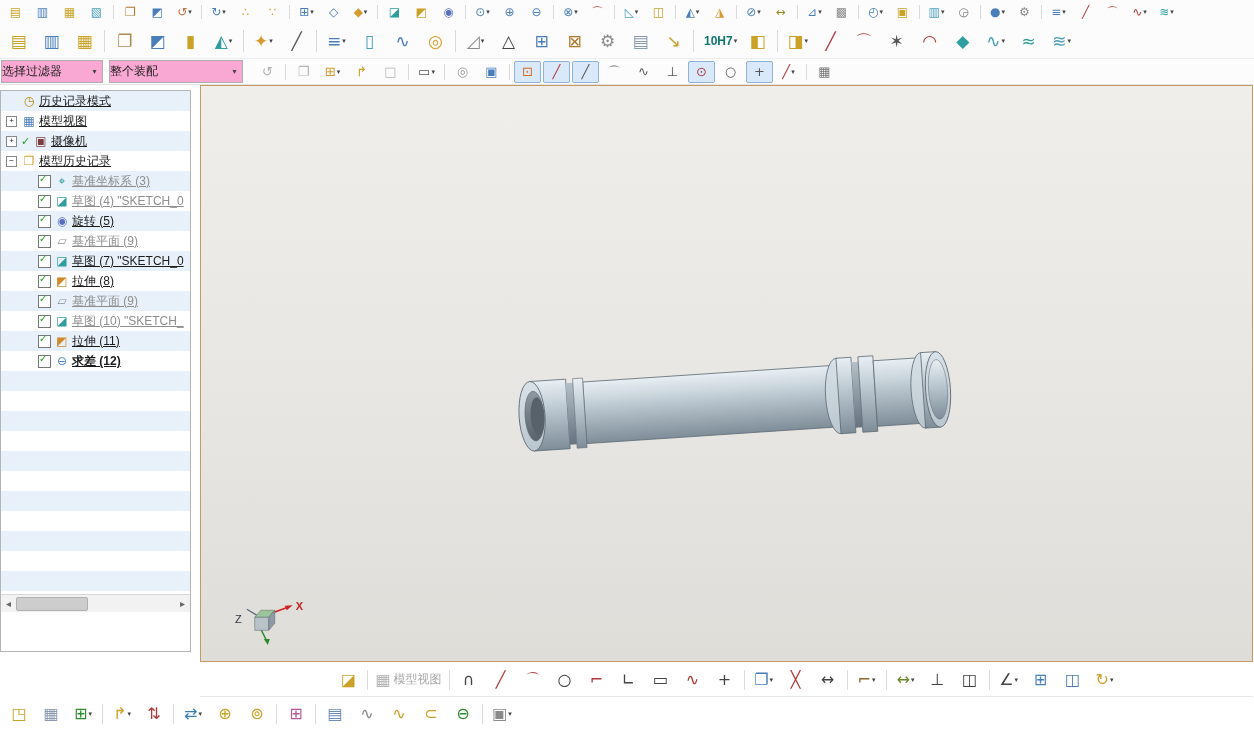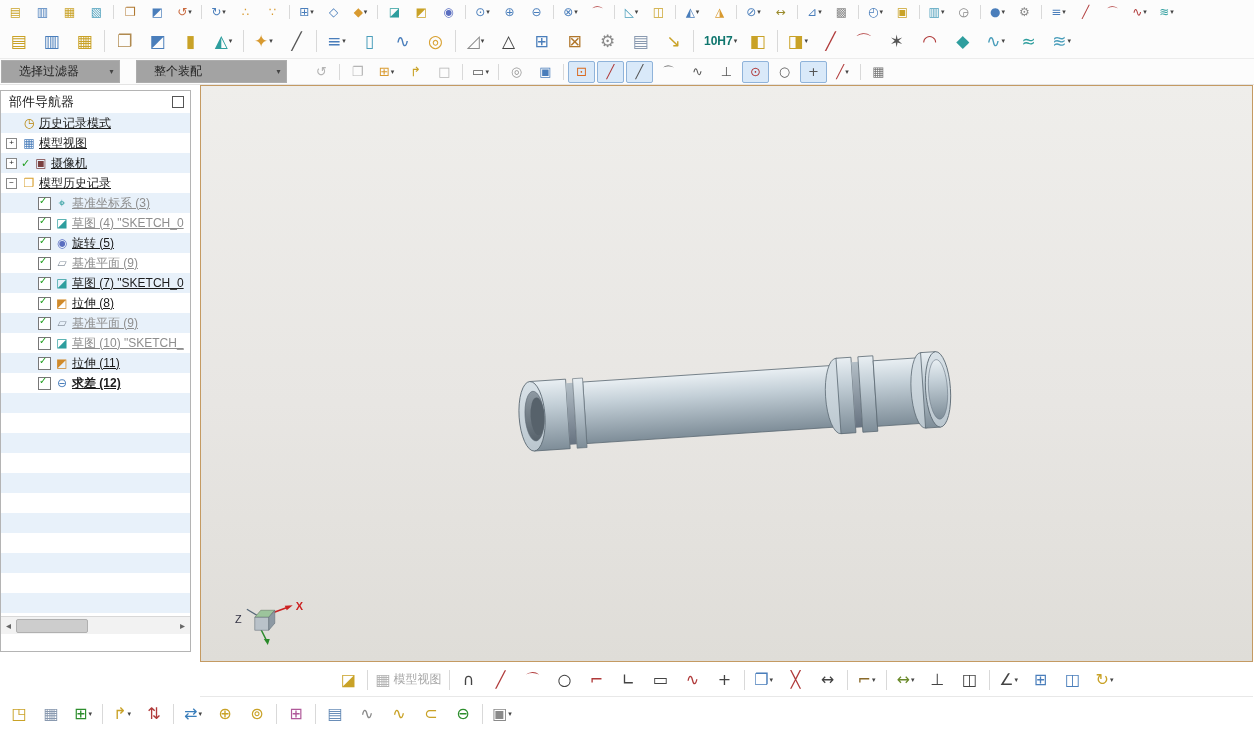--- a/index.html
+++ b/index.html
@@ -15,21 +15,21 @@
   .glyph{font-family:"DejaVu Sans",sans-serif;line-height:1;}
   .caret{font-size:7px;color:#444;margin-left:1px;}
   .tsep{display:inline-block;width:1px;background:#d9d9d9;margin:0 3px;}
   .row1 .tbtn{height:18px;min-width:19px}.row1 .glyph{font-size:12px}.row1 .tsep{height:14px}
   .row2 .tbtn{height:27px;min-width:25px}.row2 .glyph{font-size:17px}.row2 .tsep{height:22px}
   .fbar .tbtn{height:20px;min-width:21px}.fbar .glyph{font-size:13px}.fbar .tsep{height:16px}
   .skbar .tbtn{height:26px;min-width:24px}.skbar .glyph{font-size:16px}.skbar .tsep{height:20px}
   .bbar .tbtn{height:26px;min-width:24px}.bbar .glyph{font-size:16px}.bbar .tsep{height:20px}
   .tlabel{font-size:12px;color:#0f766e;margin-left:3px;white-space:nowrap;}
   .boldtxt{font-weight:bold;}
-  .combo{display:inline-flex;align-items:center;height:21px;border:1px solid #adadad;background:#a3a3a3;margin-right:16px;padding-left:17px;}
+  .combo{display:inline-flex;align-items:center;height:21px;border:1px solid #adadad;background:#f9a8d4;margin-right:6px;padding-left:0;}
   .combo .ctext{font-size:12px;color:#222;flex:1;white-space:nowrap;overflow:hidden;}
   .combo .cbtn{width:15px;height:100%;display:flex;align-items:center;justify-content:center;font-size:8px;color:#444;}
   .ficons{display:flex;align-items:center;margin-left:4px;}
   
   .navigator{position:absolute;left:0;top:90px;width:191px;height:562px;border:1px solid #b4b4b4;background:#fff;box-sizing:border-box;}
   .nav-title{height:22px;display:flex;align-items:center;padding:0 6px 0 8px;font-size:13px;color:#222;}
   .nav-title .spacer{flex:1;}
   .dockbox{width:10px;height:10px;border:1px solid #555;background:#fff;}
   .nav-colhead{height:20px;display:flex;align-items:center;background:#f1f0ee;border-top:1px solid #dcdcdc;border-bottom:1px solid #d2d2d2;padding-left:6px;font-size:12px;color:#222;}
   .sortarrow{font-size:8px;color:#444;margin-left:18px;}
@@ -398,25 +398,20 @@
           <span class="caret">▾</span>
         </span>
         <span class="tsep"></span>
         <span class="tbtn">
           <span class="glyph" style="color: rgb(119, 119, 119);">▦</span>
         </span>
       </div>
   </div>
 
   <div class="navigator">
-    <div class="nav-title">
-      <span>部件导航器</span>
-      <span class="spacer"></span>
-      <span class="dockbox"></span>
-    </div>
     <div class="nav-tree" id="tree">
         <div class="trow stripe">
           <span class="exp hidden"></span>
           <span class="ticon" style="color: rgb(184, 134, 11);">◷</span>
           <span class="tlab">历史记录模式</span>
         </div>
         <div class="trow">
           <span class="exp">+</span>
           <span class="ticon" style="color: rgb(74, 126, 187);">▦</span>
           <span class="tlab">模型视图</span>

